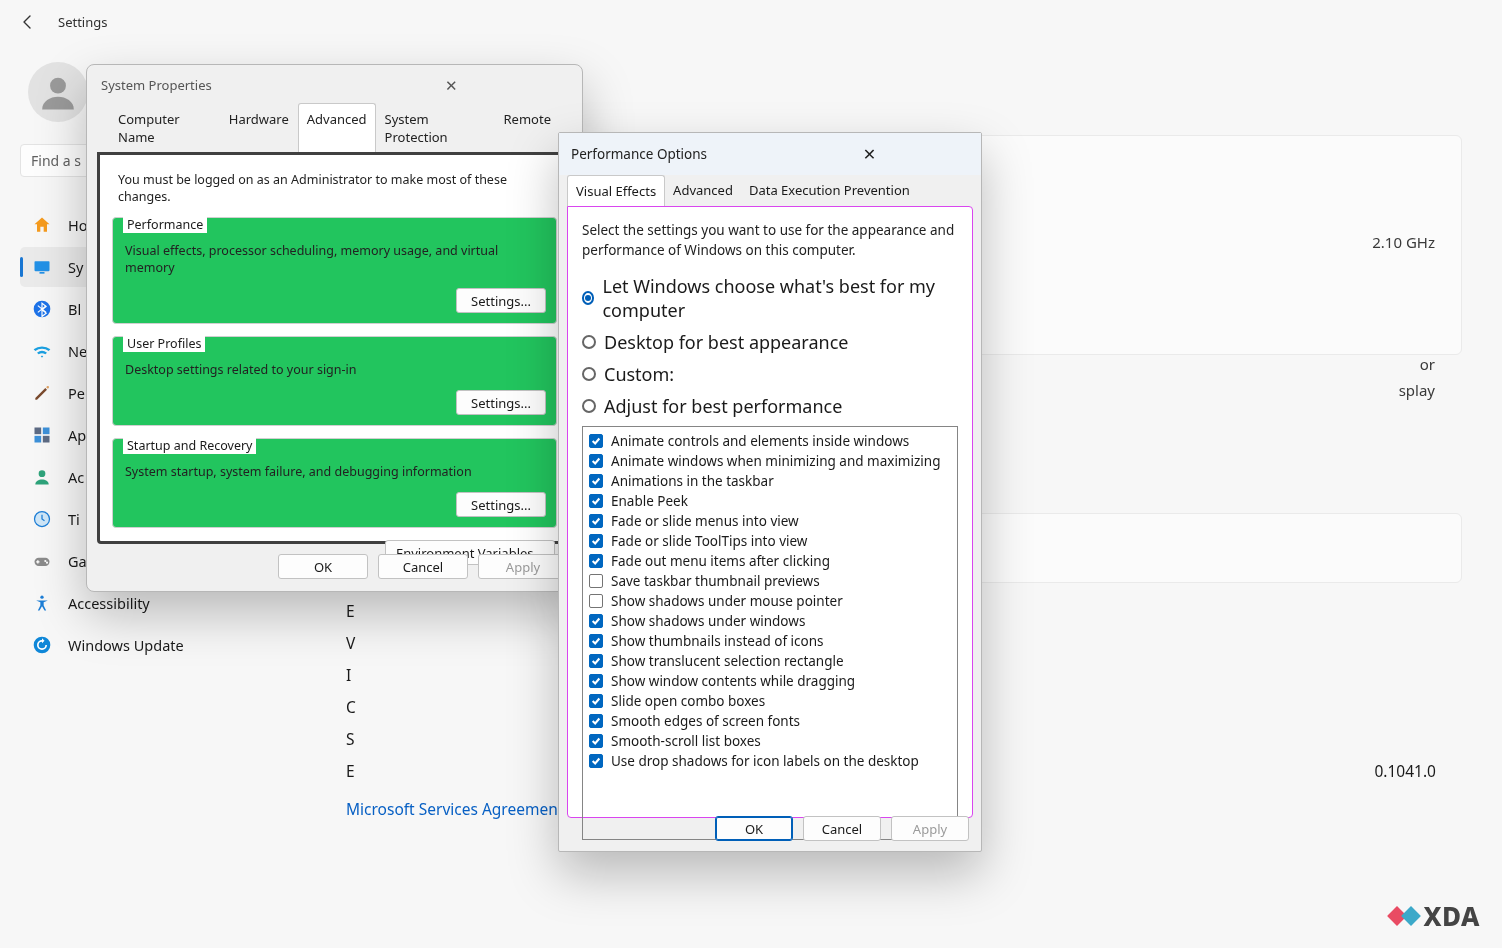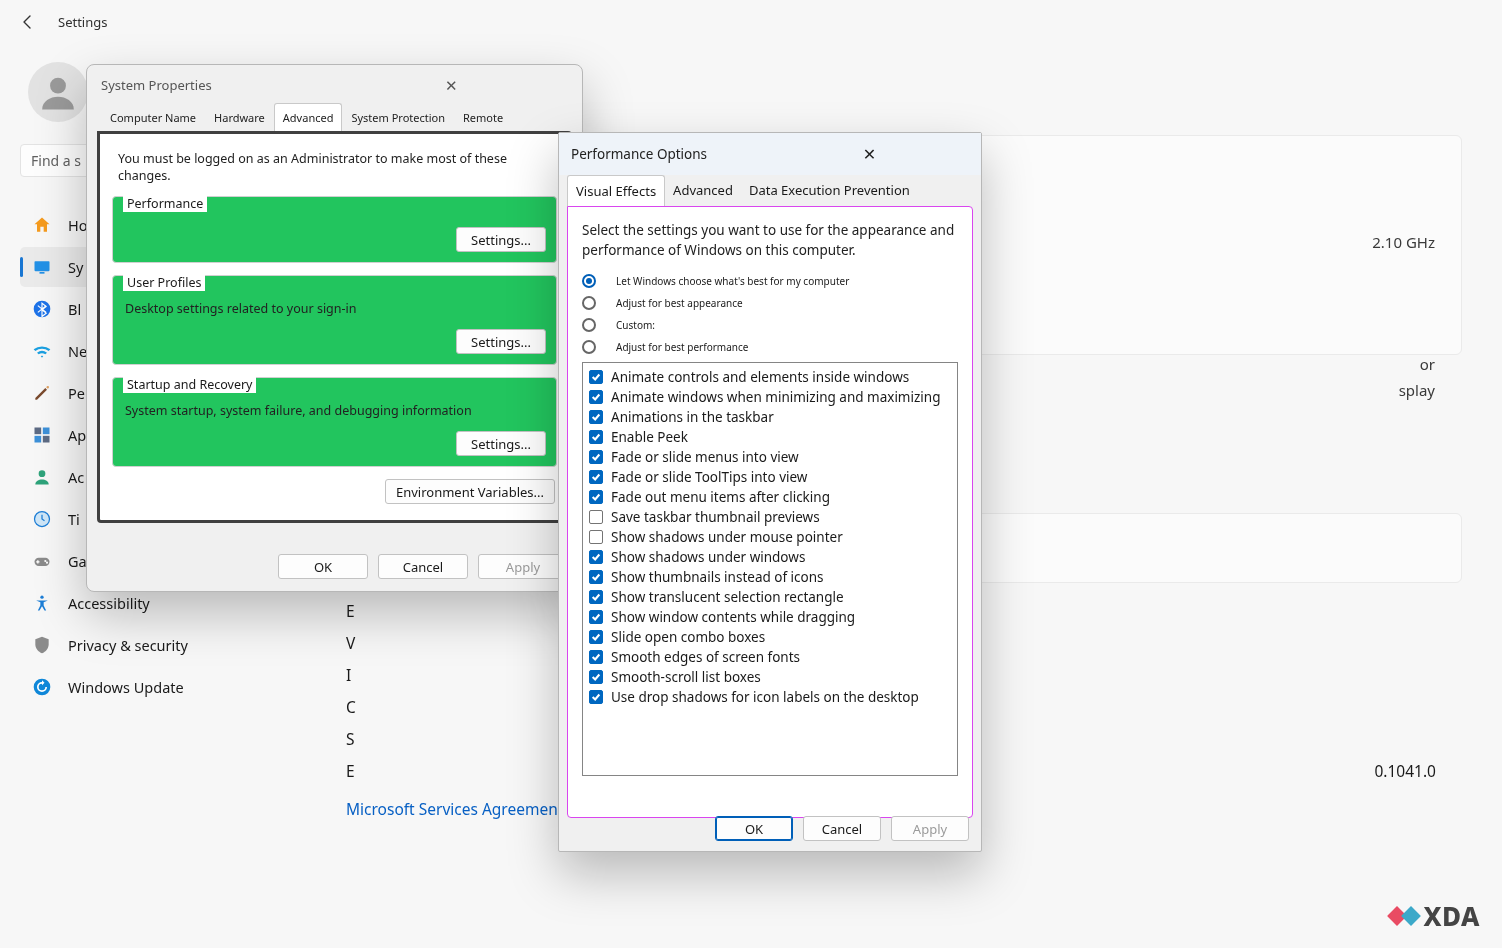--- a/index.html
+++ b/index.html
@@ -47,21 +47,21 @@
   .winspec-row{display:flex; align-items:center; gap:20px;}
 
   
   .dialog { position:absolute; background:#f0f0f0; border:1px solid #b7b7b7; border-radius:8px; box-shadow:0 22px 50px rgba(0,0,0,.25); }
   .dlg-sysprops { left:86px; top:64px; width:497px; height:528px; }
 
   .dlg-title { display:flex; align-items:center; padding:10px 14px 8px 14px; font-size:13px; color:#555;}
   .dlg-title span { flex:1; }
   .dlg-close { width:18px; cursor:pointer; text-align:center; font-size:15px; color:#555;}
 
-  .tabstrip { display:flex; padding:0 14px; font-size:11px; }
+  .tabstrip { display:flex; padding:0 22px; font-size:13px; }
   .tab { padding:6px 8px; border:1px solid transparent; color:#222;}
   .tab.active { background:#fff; border:1px solid #c9c9c9; border-bottom-color:#fff; border-radius:3px 3px 0 0;}
 
   .tab-body { background:#fff; border:3px solid #404040; margin:-1px 10px 8px 10px; border-radius:0 4px 4px 4px; padding:12px 12px 12px 12px; height:392px; position:relative;}
   .admin-note{ font-size:12.5px; color:#222; margin:4px 4px 12px 6px;}
 
   .groupbox { border:1px solid #d0d0d0; border-radius:4px; padding:8px 10px 10px 10px; margin-bottom:12px; position:relative; background:#22c55e;}
   .group-text { font-size:12.5px; color:#222; margin:6px 0 12px 2px;}
   .btn { display:inline-flex; align-items:center; justify-content:center; height:25px; min-width:90px; padding:0 10px; font-size:13px; background:#fdfdfd; border:1px solid #c2c2c2; border-radius:3px; cursor:pointer;}
   .btn.primary { border-color:#005fb8; box-shadow:0 0 0 1px #005fb8 inset;}
@@ -75,21 +75,21 @@
   .dlg-perf { left:558px; top:132px; width:424px; height:720px; background:#f0f0f0; border-radius:2px; }
   .dlg-perf .dlg-title { background:#eef3f9; padding:10px 12px; font-size:13.5px; color:#222;}
   .dlg-perf .dlg-close{ font-size:16px; color:#222;}
   .perf-tabstrip { display:flex; padding:0 8px; font-size:13px;}
   .perf-tab { padding:6px 8px;}
   .perf-tab.active { background:#fff; border:1px solid #c9c9c9; border-bottom-color:#fff; border-radius:3px 3px 0 0;}
 
   .perf-body { background:#fff; border:1px solid #d946ef; margin:-1px 8px 8px 8px; border-radius:0 4px 4px 4px; padding:14px 14px; height:612px; position:relative;}
   .perf-desc { font-size:13.5px; color:#222; line-height:1.45; margin-bottom:14px;}
 
-  .radio-row { display:flex; align-items:center; gap:20px; font-size:10px; margin-bottom:8px; cursor:pointer;}
+  .radio-row { display:flex; align-items:center; gap:8px; font-size:18px; margin-bottom:8px; cursor:pointer;}
   .radio { width:14px; height:14px; border-radius:50%; border:2px solid #005fb8; display:inline-flex; align-items:center; justify-content:center;}
   .radio.unchecked { border-color:#666;}
   .radio .dot{ width:6px;height:6px;border-radius:50%; background:#005fb8;}
 
   .check-list { border:1px solid #858585; height:414px; overflow:auto; padding:4px 6px;}
   .check-row { display:flex; align-items:center; gap:8px; font-size:13.5px; line-height:20px; cursor:pointer;}
   .cb { width:14px;height:14px; border:1px solid #747474; border-radius:2px; display:inline-flex; align-items:center; justify-content:center; flex-shrink:0; background:#fff;}
   .cb.checked { background:#0067c0; border-color:#0067c0;}
   .cb.checked svg{ width:10px;height:10px; stroke:#fff; stroke-width:2.5; fill:none;}
 
@@ -213,28 +213,20 @@
                   <span>Gaming</span>
           </li>
           <li class="nav-item">
             <span class="nav-icon">
               <svg viewBox="0 0 24 24" width="20" height="20">
                 <circle cx="12" cy="5" r="2" fill="#1d7ed6"></circle>
                 <path fill="#1d7ed6" d="M5 9h14l-5 2v4l3 6h-2l-3-5-3 5H7l3-6v-4z"></path>
               </svg>
             </span>
                   <span>Accessibility</span>
-          </li>
-          <li class="nav-item">
-            <span class="nav-icon">
-              <svg viewBox="0 0 24 24" width="20" height="20">
-                <path fill="#8b8b8b" d="M12 2l8 3v6c0 5-3.5 9-8 11-4.5-2-8-6-8-11V5z"></path>
-              </svg>
-            </span>
-                  <span>Privacy &amp; security</span>
           </li>
           <li class="nav-item">
             <span class="nav-icon">
               <svg viewBox="0 0 24 24" width="20" height="20">
                 <circle cx="12" cy="12" r="10" fill="#0f87d8"></circle>
                 <path d="M12 6a6 6 0 106 6h-2a4 4 0 11-4-4v2l3-3-3-3z" fill="#fff"></path>
               </svg>
             </span>
                   <span>Windows Update</span>
           </li>
@@ -298,20 +290,21 @@
       <div class="tab">Computer Name</div>
       <div class="tab">Hardware</div>
       <div class="tab active">Advanced</div>
       <div class="tab">System Protection</div>
       <div class="tab">Remote</div>
     </div>
   <div class="tab-body">
     <div class="admin-note">You must be logged on as an Administrator to make most of these changes.</div>
     <div id="sp-groups">
         <div class="groupbox"><span class="legend" style="position:relative; top:-14px; background:#fff; padding:0 4px; font-size:12.5px;">Performance</span>
+    <div class="group-text" style="margin-top:-6px;">Visual effects, processor scheduling, memory usage, and virtual memory</div>
     <div class="group-btnrow">
             <div class="btn">Settings...</div>
           </div></div>
         <div class="groupbox"><span class="legend" style="position:relative; top:-14px; background:#fff; padding:0 4px; font-size:12.5px;">User Profiles</span>
     <div class="group-text" style="margin-top:-6px;">Desktop settings related to your sign-in</div>
     <div class="group-btnrow">
             <div class="btn">Settings...</div>
           </div></div>
         <div class="groupbox"><span class="legend" style="position:relative; top:-14px; background:#fff; padding:0 4px; font-size:12.5px;">Startup and Recovery</span>
     <div class="group-text" style="margin-top:-6px;">System startup, system failure, and debugging information</div>
@@ -344,21 +337,21 @@
     <div class="perf-desc">Select the settings you want to use for the appearance and performance of Windows on this computer.</div>
     <div id="perf-radios">
         <div class="radio-row">
           <span class="radio ">
             <span class="dot"></span>
           </span>
                  <span>Let Windows choose what's best for my computer</span>
         </div>
         <div class="radio-row">
           <span class="radio unchecked"></span>
-                 <span>Adjust for best appearance</span>
+                 <span>Desktop for best appearance</span>
         </div>
         <div class="radio-row">
           <span class="radio unchecked"></span>
                  <span>Custom:</span>
         </div>
         <div class="radio-row">
           <span class="radio unchecked"></span>
                  <span>Adjust for best performance</span>
         </div>
       </div>

